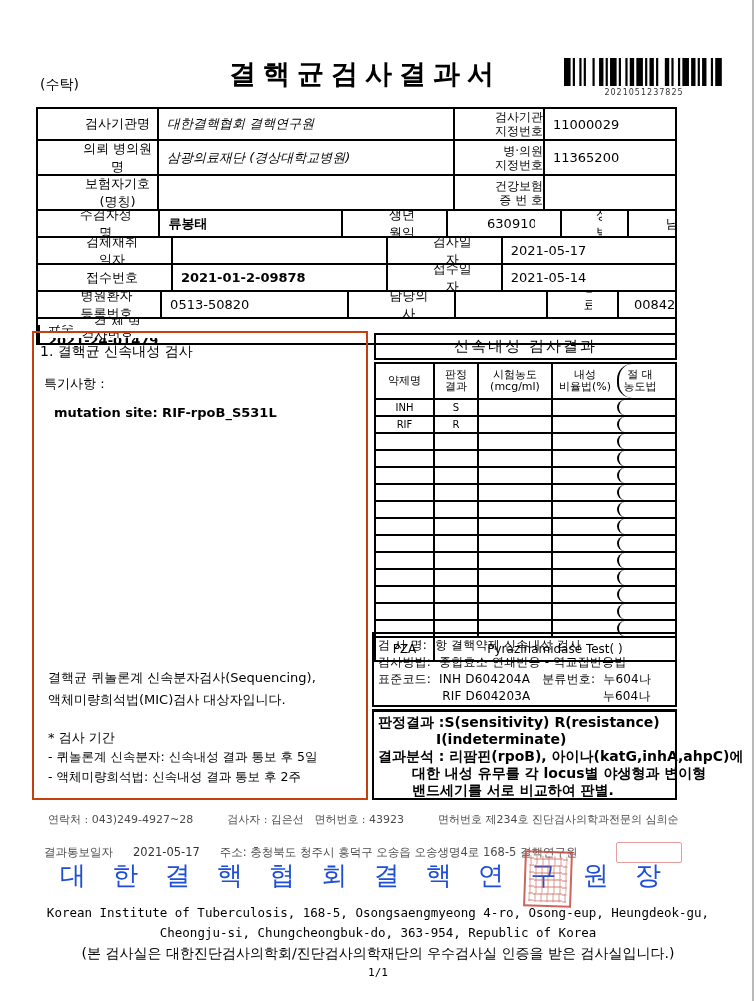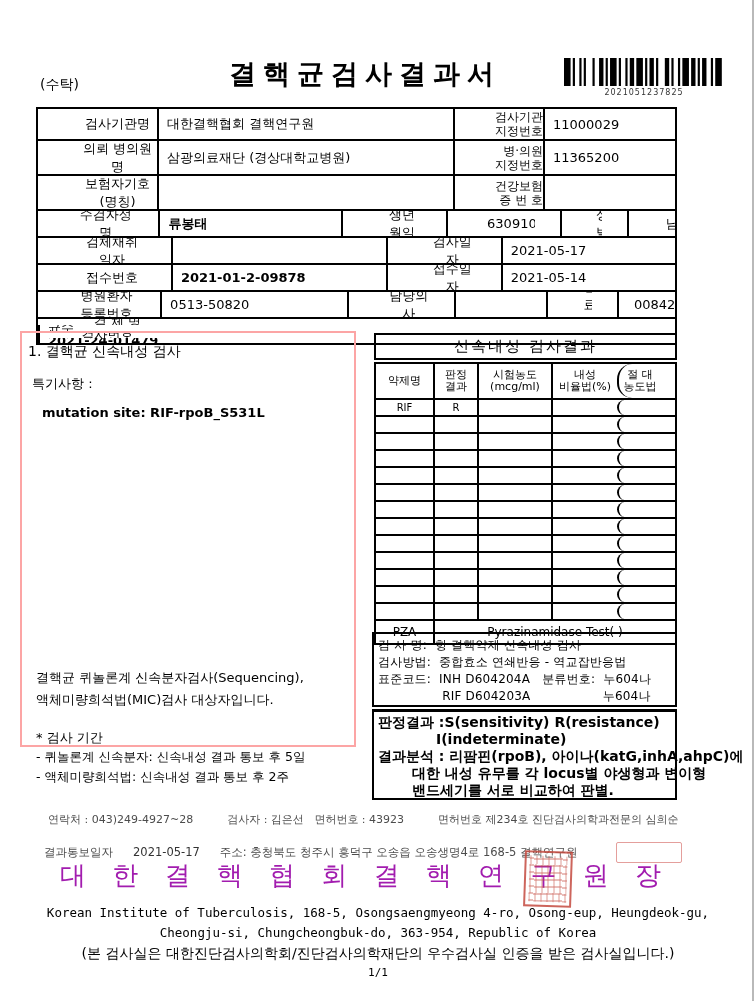--- a/index.html
+++ b/index.html
@@ -23,27 +23,27 @@
   .trow{display:flex;}
   .trow + .trow{border-top:2px solid #000;}
   .tc{box-sizing:border-box;display:flex;align-items:center;font-size:13px;overflow:hidden;padding-left:40px;}
   .tc + .tc{border-left:2px solid #000;}
   .tc.lab{justify-content:center;text-align:center;}
   .tc.val{justify-content:flex-start;padding-left:8px;}
   .tc.ctr{justify-content:center;}
   .tc.two{white-space:pre-line;font-size:12px;line-height:14px;justify-content:center;text-align:right;}
   .bold{font-weight:bold;}
   .h30{height:30px;} .h33{height:33px;} .h25{height:25px;gap:25px;} .h24{height:24px;flex-direction:column;}
-  .w119{width:119px;} .w296{width:296px;} .w90{width:90px;} .w132{width:132px;}
+  .w119{width:119px;} .w296{width:296px;font-style:italic;} .w90{width:90px;} .w132{width:132px;}
   .w220{width:220px;} .w97{width:97px;} .w109{width:109px;} .w42{width:42px;}
   .w50{width:50px;} .w201{width:201px;} .w89{width:89px;} .w48{width:48px;} .w64{width:64px;}
 
   
-  .leftbox{position:absolute;left:20px;top:331px;width:336px;height:416px;
-    border:2px solid #fca5a5;box-sizing:border-box;}
+  .leftbox{position:absolute;left:32px;top:331px;width:336px;height:469px;
+    border:2px solid #c2410c;box-sizing:border-box;}
   .lb-title{position:absolute;left:6px;top:10px;font-size:14px;}
   .lb-remark{position:absolute;left:10px;top:42px;font-size:13px;}
   .lb-mut{position:absolute;left:20px;top:72px;font-size:13px;font-weight:bold;}
   .lb-seq1{position:absolute;left:14px;top:336px;font-size:13px;}
   .lb-seq2{position:absolute;left:14px;top:358px;font-size:13px;}
   .lb-per0{position:absolute;left:14px;top:396px;font-size:13px;}
   .lb-per1{position:absolute;left:14px;top:416px;font-size:12.5px;}
   .lb-per2{position:absolute;left:14px;top:436px;font-size:12.5px;}
 
   
@@ -75,21 +75,21 @@
   .ind1{padding-left:58px;} .ind2{padding-left:34px;}
 
   
   .f-gray{color:#4c4c4c;text-align:center;}
   .f-line1{position:absolute;left:48px;top:812px;width:670px;font-size:11px;display:flex;gap:34px;white-space:nowrap;}
   .f-line2{position:absolute;left:44px;top:845px;width:670px;font-size:11.5px;display:flex;gap:20px;white-space:nowrap;}
   .f-date{color:#333;}
   .stamp-frag{position:absolute;left:616px;top:842px;width:64px;height:19px;
     border:1.5px solid rgba(205,80,75,0.55);border-radius:2px;}
   .org-line{position:absolute;left:60px;top:858px;width:530px;text-align:center;
-    font-size:26px;letter-spacing:9px;color:#a21caf;font-family:"DejaVu Serif","Liberation Serif",serif;white-space:nowrap;}
+    font-size:26px;letter-spacing:9px;color:#1d4ed8;font-family:"DejaVu Serif","Liberation Serif",serif;white-space:nowrap;}
   .seal{position:absolute;left:524px;top:851px;width:48px;height:56px;
     border:2.5px solid rgba(196,74,63,0.85);transform:rotate(2deg);box-sizing:border-box;}
   .seal-inner{position:absolute;inset:3px;
     background:
       repeating-linear-gradient(0deg, rgba(196,74,63,0.45) 0 2px, transparent 2px 7px),
       repeating-linear-gradient(90deg, rgba(196,74,63,0.35) 0 2px, transparent 2px 6px);
     opacity:0.8;}
   .eng1{position:absolute;left:0;top:905px;width:756px;text-align:center;font-size:12.5px;
     font-family:"DejaVu Sans Mono","Liberation Mono",monospace;}
   .eng2{position:absolute;left:0;top:925px;width:756px;text-align:center;font-size:12.5px;
@@ -214,20 +214,27 @@
 결과</div>
       <div class="dt-c c2">시험농도
 (mcg/ml)</div>
       <div class="dt-c c3">내성
 비율법(%)</div>
       <div class="dt-c c4">절 대
 농도법</div>
     </div>
     <div id="drug-rows">
       <div class="dt-row">
+        <div class="dt-c c0">INH</div>
+        <div class="dt-c c1">S</div>
+        <div class="dt-c c2"></div>
+        <div class="dt-c c3"></div>
+        <div class="dt-c c4"></div>
+      </div>
+      <div class="dt-row">
         <div class="dt-c c0">RIF</div>
         <div class="dt-c c1">R</div>
         <div class="dt-c c2"></div>
         <div class="dt-c c3"></div>
         <div class="dt-c c4"></div>
       </div>
     <div class="dt-row">
           <div class="dt-c c0"></div>
           <div class="dt-c c1"></div>
           <div class="dt-c c2"></div>

